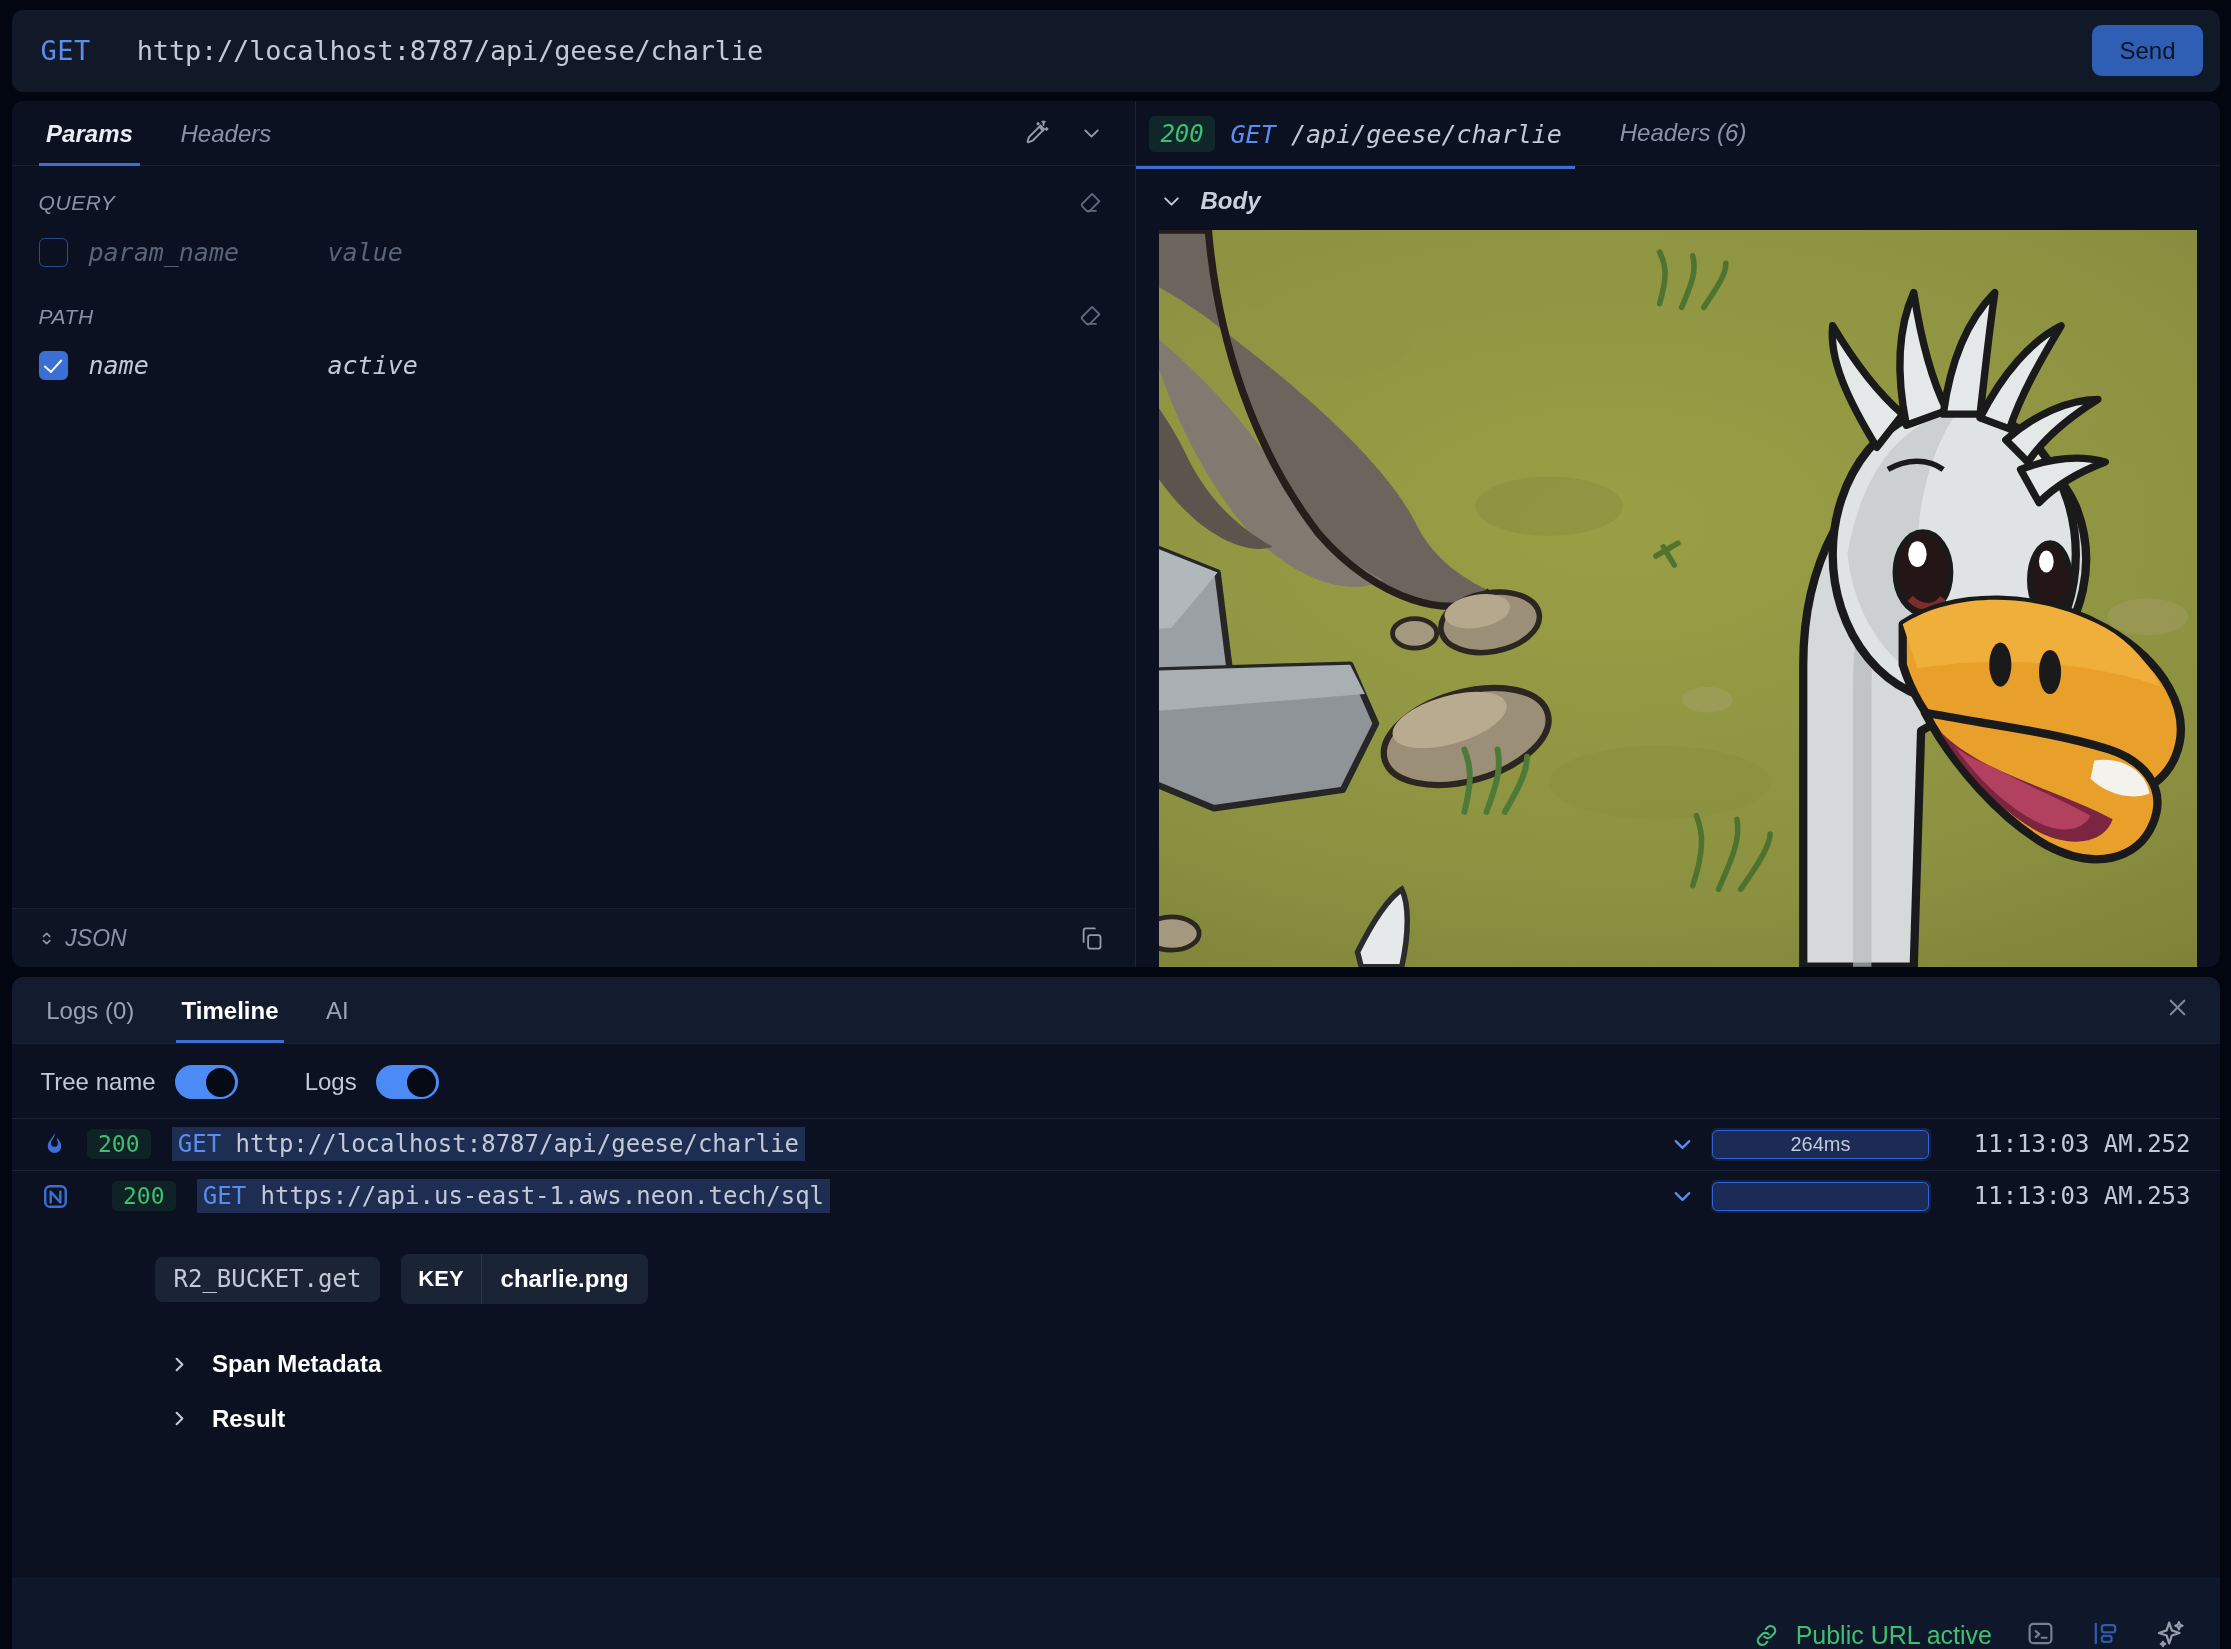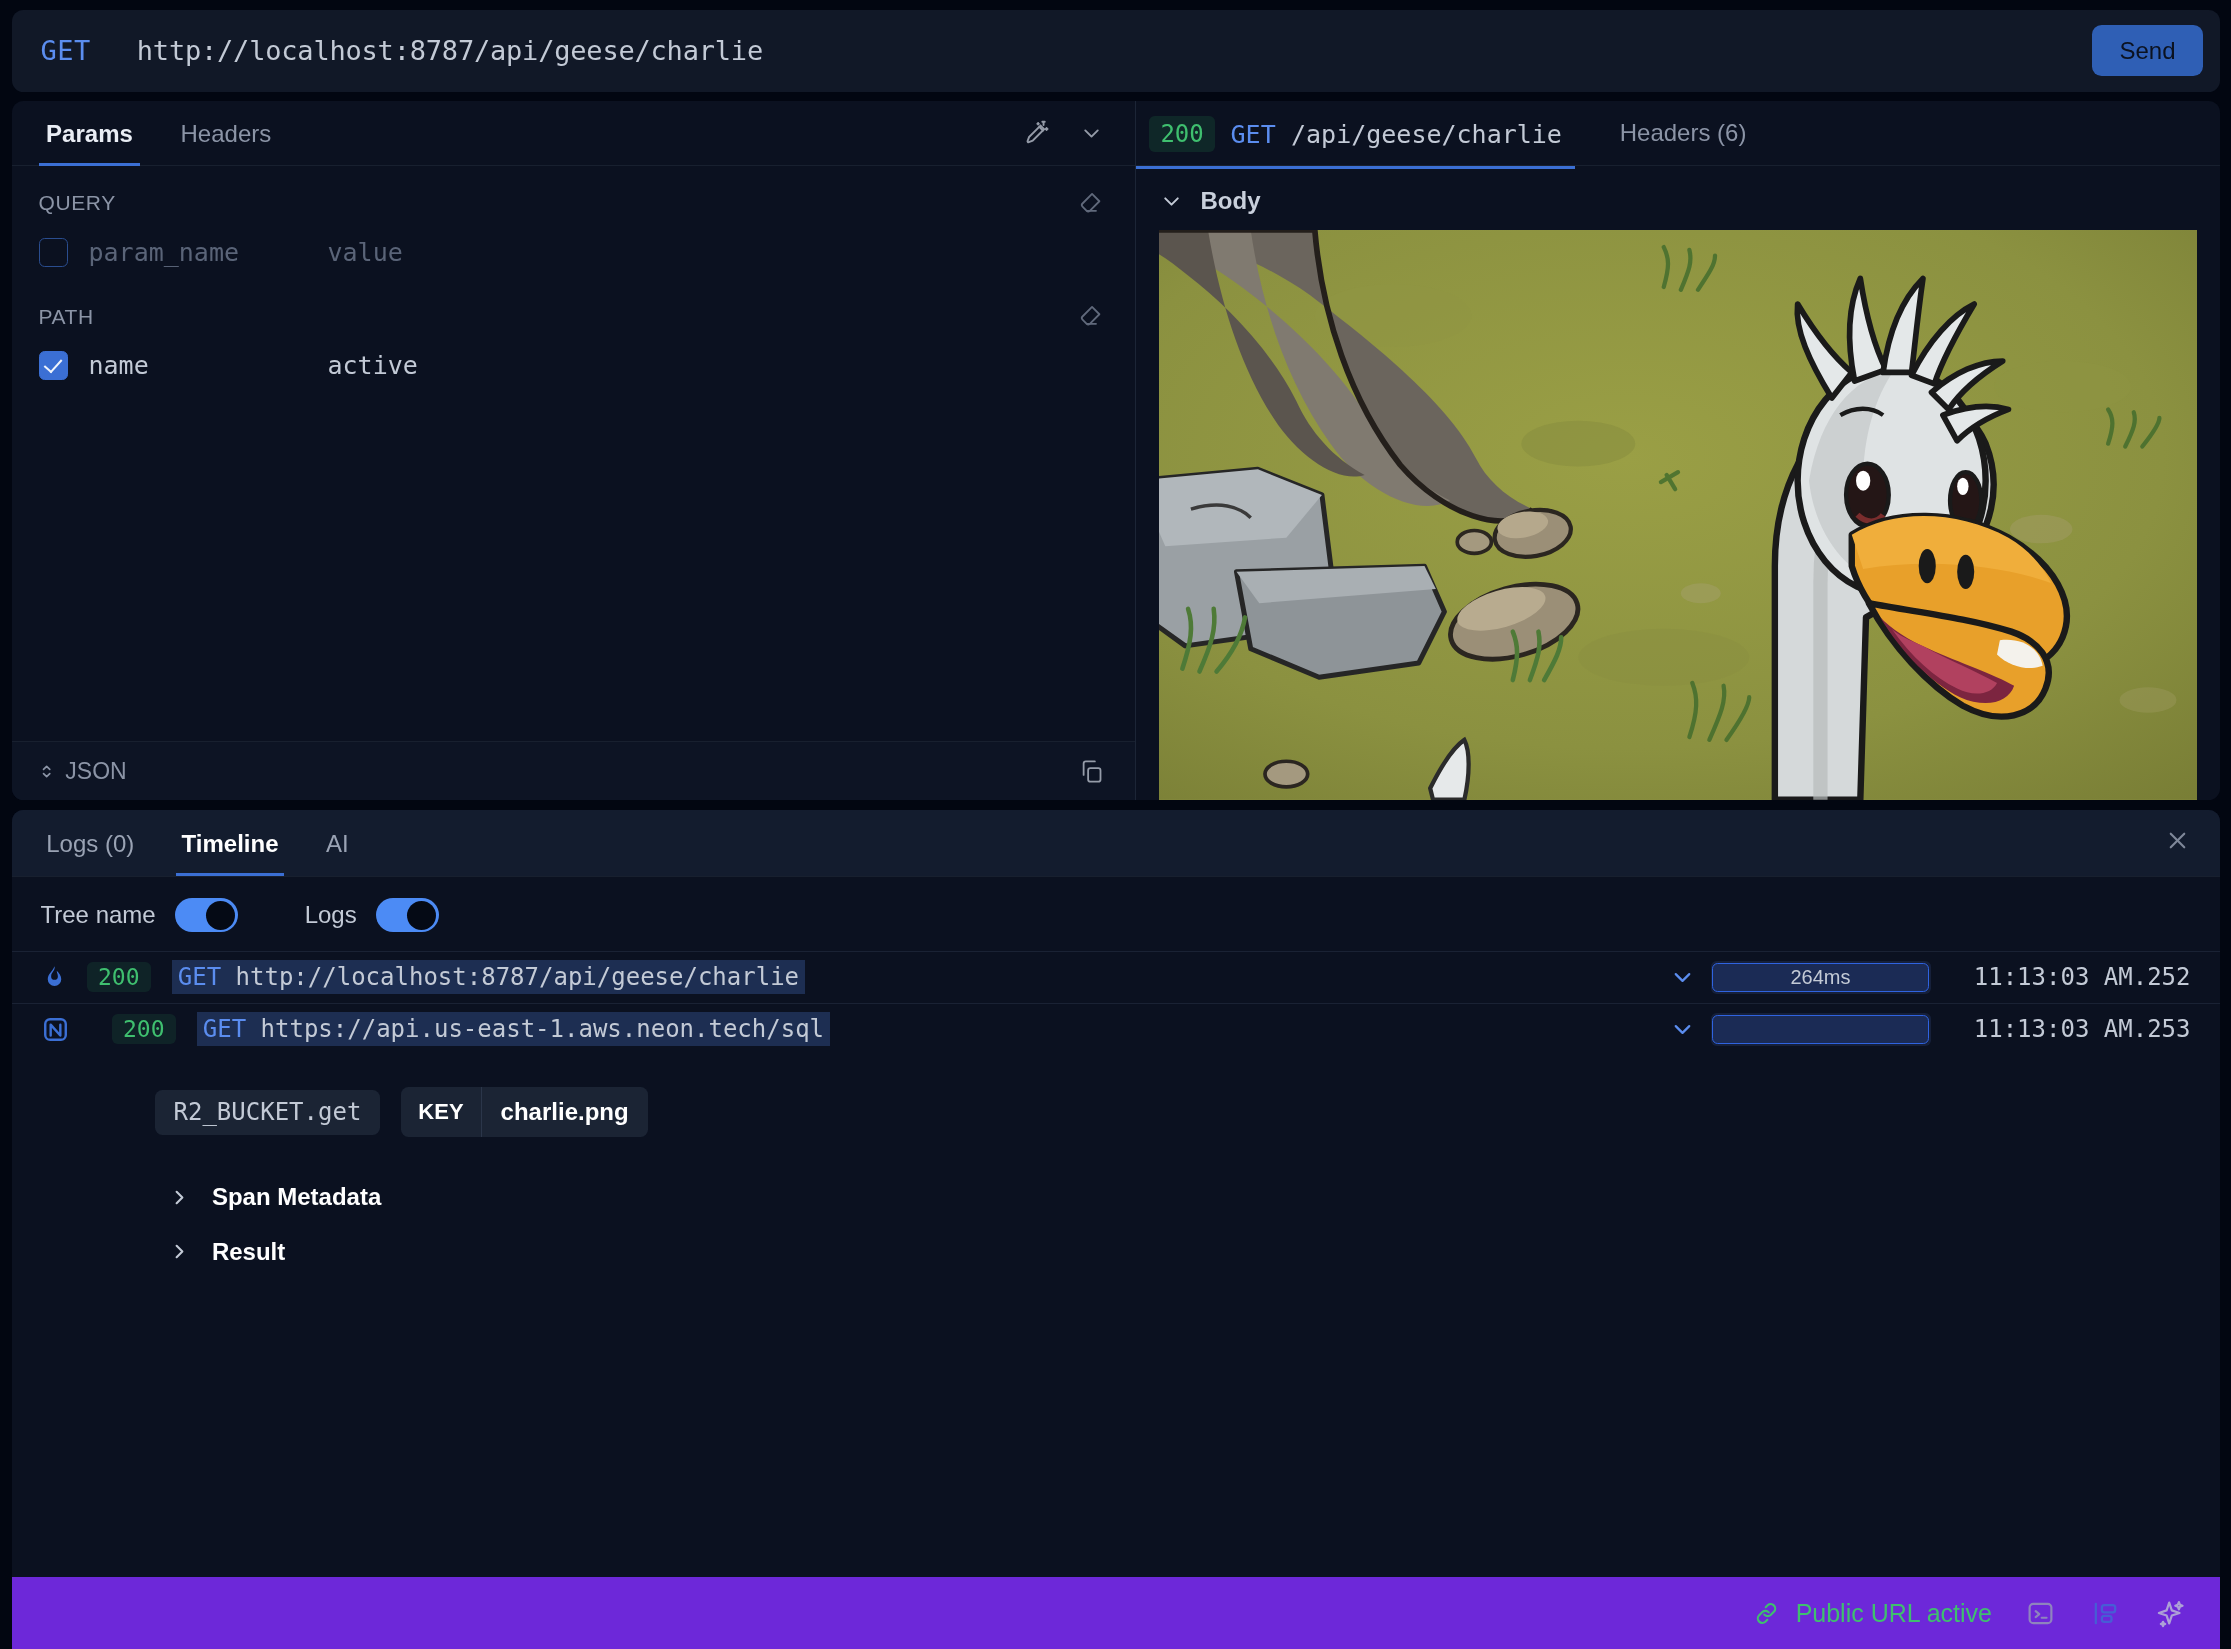--- a/index.html
+++ b/index.html
@@ -50,22 +50,23 @@
     border-radius: 9.6px;
     padding: 11.5px 27px;
     cursor: pointer;
     font-family: "Liberation Sans", sans-serif;
   }
 
   
   .middle {
     display: flex;
     flex: 0 0 auto;
-    height: 699px;
+    height: 866px;
     gap: 0;
+    font-style: italic;
   }
 
   
   .req-panel {
     width: 1124px;
     background: #0b1120;
     border-radius: 11.5px 0 0 11.5px;
     border-right: 1px solid #1c2536;
     display: flex; flex-direction: column;
     position: relative;
@@ -402,24 +403,24 @@
     display: flex; align-items: center; gap: 21px;
     padding: 13.4px 0 13.4px 13.4px;
     cursor: pointer;
   }
   .collapse-row .lbl { color: #ffffff; font-size: 24px; font-weight: bold; }
 
   
   .statusbar {
     height: 73px;
     flex: 0 0 73px;
-    display: flex; align-items: center; justify-content: flex-end;
+    display: flex; align-items: flex-end; justify-content: flex-end;
     gap: 32.5px;
     padding: 0 32.5px 0 0;
-    background: #6d28d9;
+    background: #0f172a;
   }
   .public-url {
     display: flex; align-items: center; gap: 15.3px;
     color: #3fbf6f; font-size: 25px;
     cursor: pointer;
   }
 </style>
 </head>
 <body>
 

